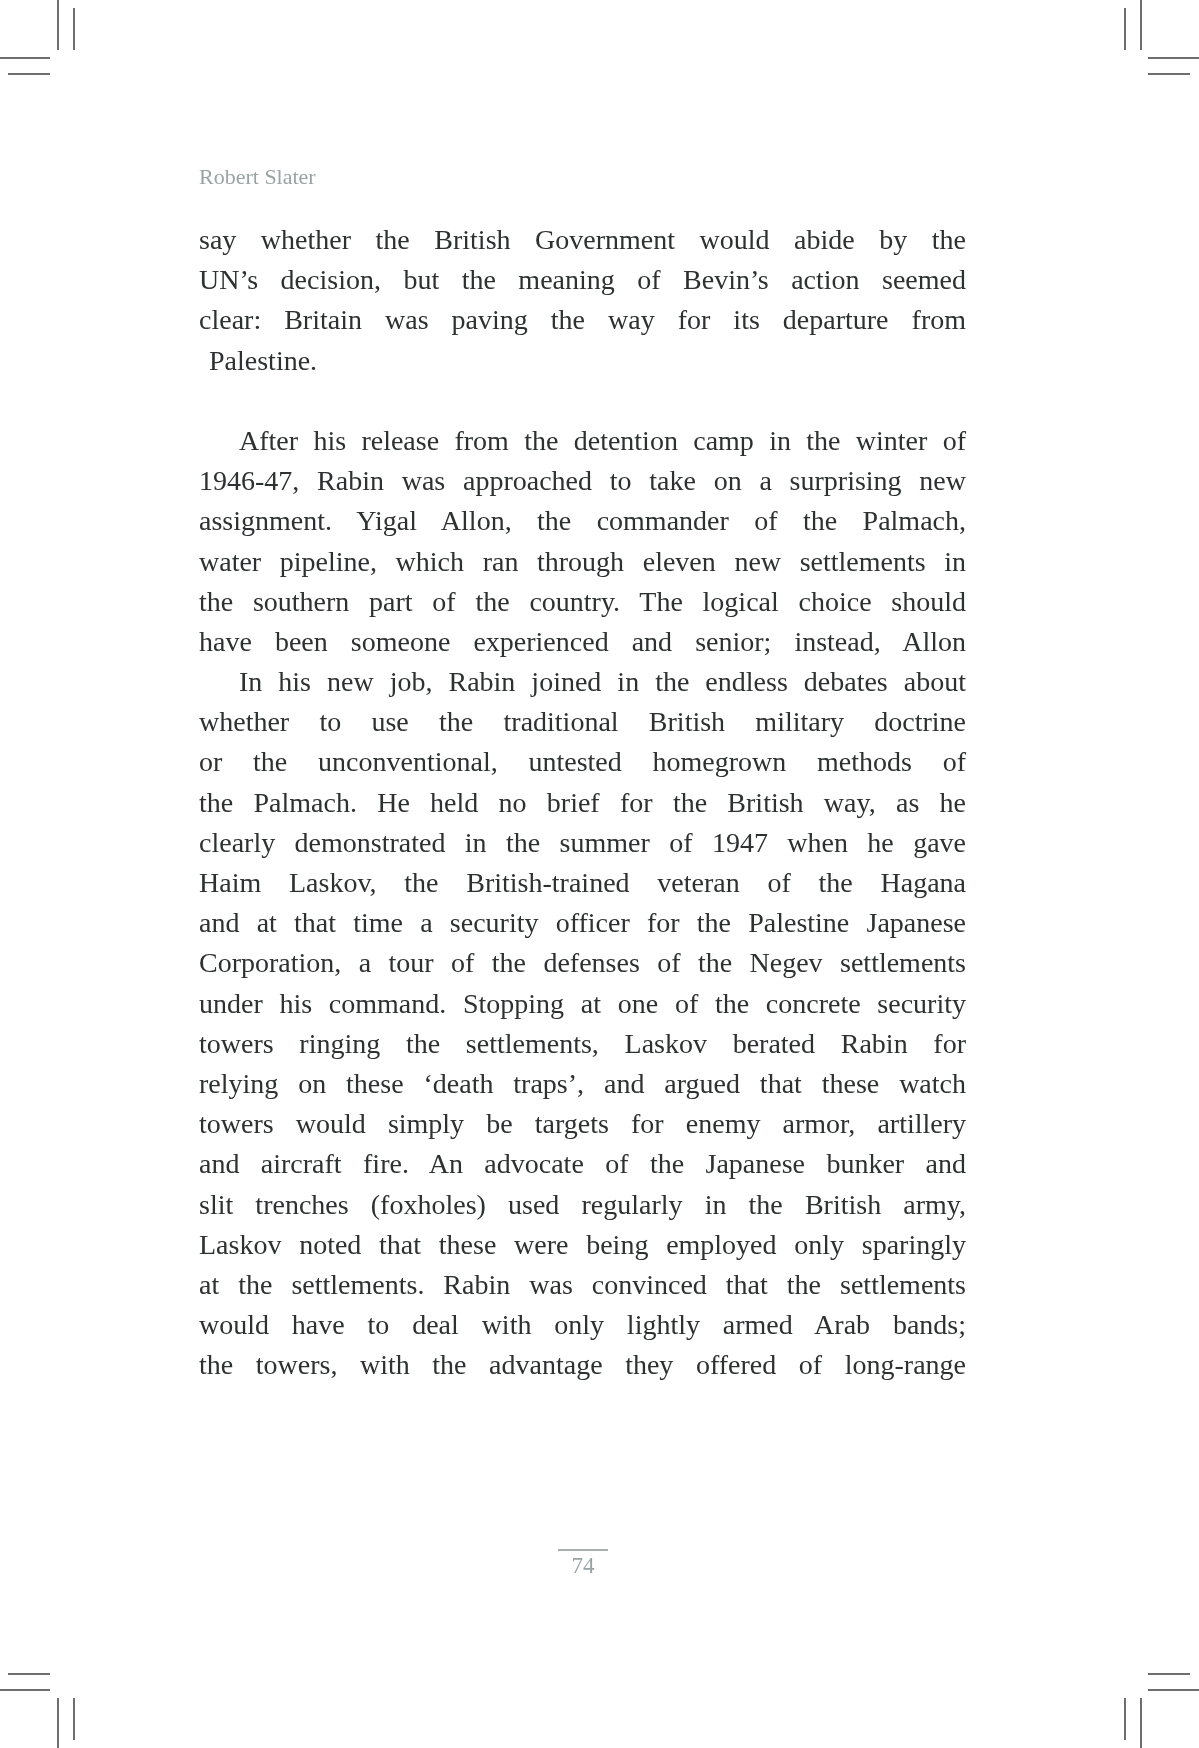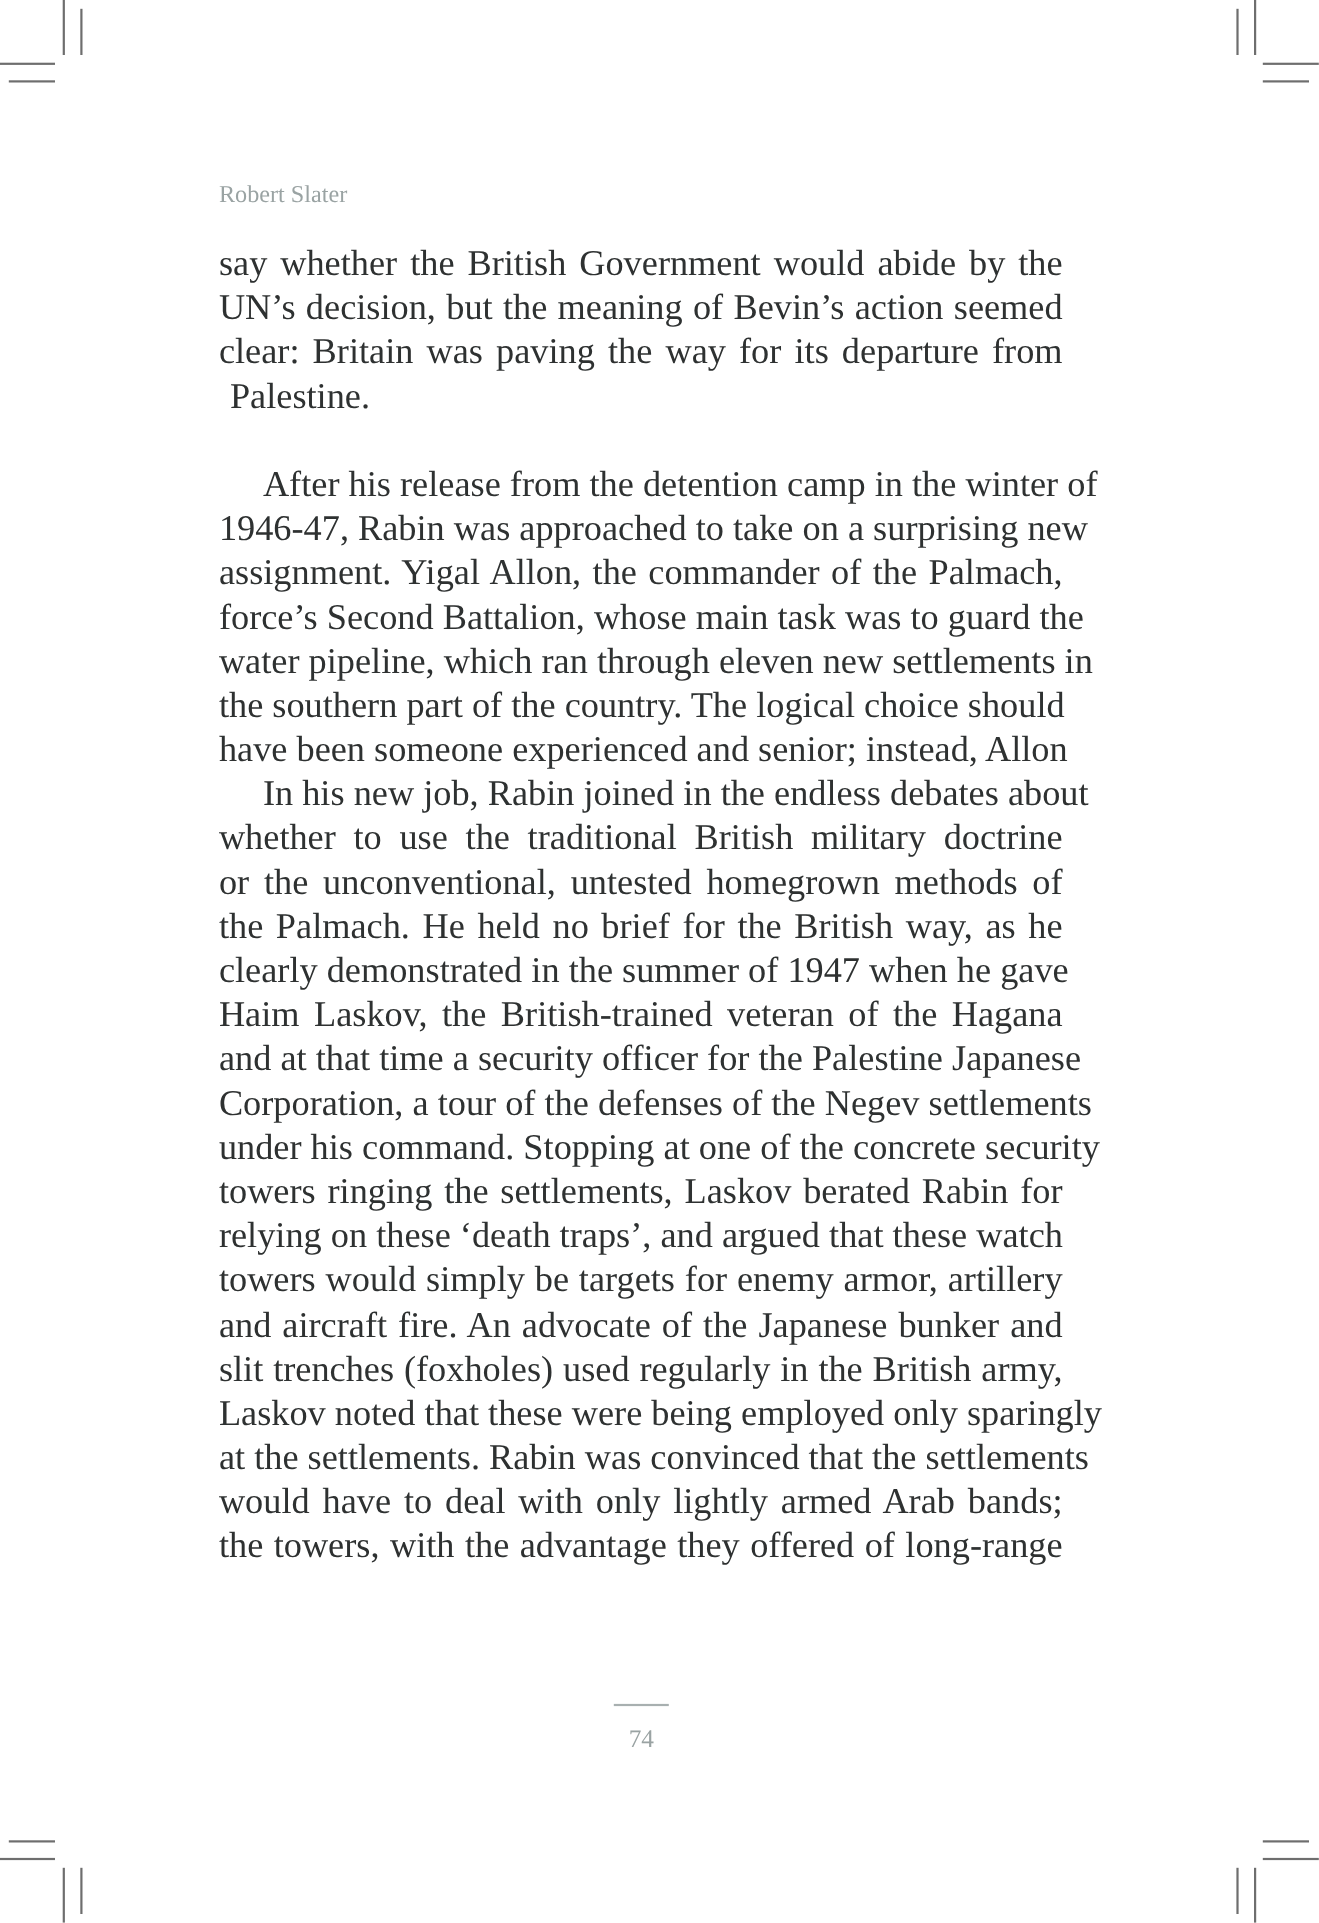--- a/index.html
+++ b/index.html
@@ -8,35 +8,35 @@
   .v { width: 2px; }
   .h { height: 2px; }
   .running-head {
     position: absolute; left: 199px; top: 164px;
     font-family: "Liberation Serif", "DejaVu Serif", serif;
     font-size: 22px; color: #9aa3a3; letter-spacing: 0px;
   }
   .body-text {
     position: absolute; left: 199px; top: 220px; width: 767px;
     font-family: "Liberation Serif", "DejaVu Serif", serif;
-    font-size: 33px; line-height: 40.2px; color: #2e3131;
+    font-size: 28px; line-height: 40.2px; color: #2e3131;
   }
   .line {
     display: block; height: 40.2px; white-space: nowrap;
     text-align: justify; text-align-last: justify;
   }
   .line.last { text-align: left; text-align-last: left; margin-left: 10px; }
   .line.indent { padding-left: 40px; }
   .gap { display: block; height: 40.2px; }
   .folio {
     position: absolute; left: 558px; top: 1549px; width: 50px;
     text-align: center;
     font-family: "Liberation Serif", "DejaVu Serif", serif;
     font-size: 23px; color: #9aa3a3;
-    border-top: 2px solid #a8b0b0; padding-top: 17px;
+    border-top: 2px solid #a8b0b0; padding-top: 2px;
   }
 </style>
 </head>
 <body>
 
 <div class="crop v" style="left:57px; top:0; height:50px;"></div>
 <div class="crop v" style="left:73px; top:8px; height:42px;"></div>
 <div class="crop h" style="left:0; top:57px; width:50px;"></div>
 <div class="crop h" style="left:8px; top:73px; width:42px;"></div>
 
@@ -62,21 +62,20 @@
     <span class="line">say whether the British Government would abide by the</span>
     <span class="line">UN’s decision, but the meaning of Bevin’s action seemed</span>
     <span class="line">clear: Britain was paving the way for its departure from</span>
     <span class="line last">Palestine.</span>
   </div>
   <span class="gap"></span>
   <div>
     <span class="line indent">After his release from the detention camp in the winter of</span>
     <span class="line">1946-47, Rabin was approached to take on a surprising new</span>
     <span class="line">assignment. Yigal Allon, the commander of the Palmach,</span>
-    <span class="line">force’s Second Battalion, whose main task was to guard the</span>
     <span class="line">water pipeline, which ran through eleven new settlements in</span>
     <span class="line">the southern part of the country. The logical choice should</span>
     <span class="line">have been someone experienced and senior; instead, Allon</span>
   </div>
   <div>
     <span class="line indent">In his new job, Rabin joined in the endless debates about</span>
     <span class="line">whether to use the traditional British military doctrine</span>
     <span class="line">or the unconventional, untested homegrown methods of</span>
     <span class="line">the Palmach. He held no brief for the British way, as he</span>
     <span class="line">clearly demonstrated in the summer of 1947 when he gave</span>

